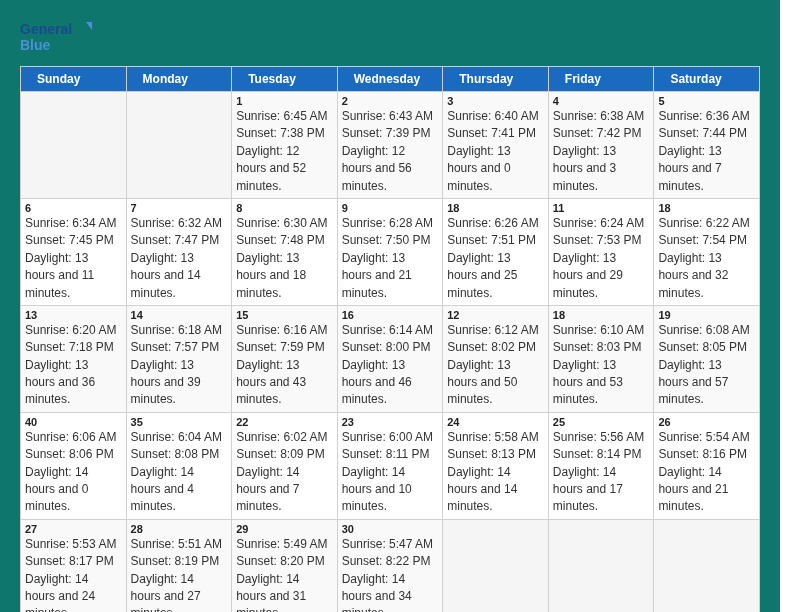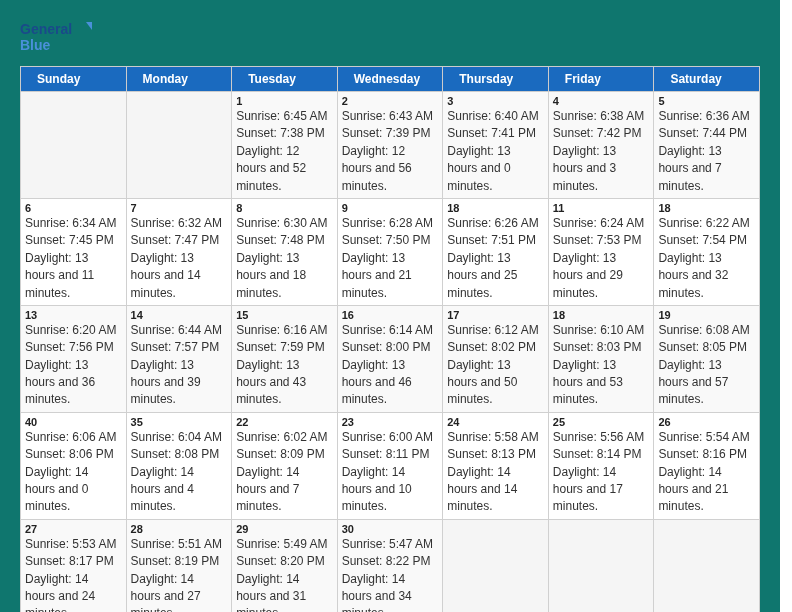--- a/index.html
+++ b/index.html
@@ -188,43 +188,43 @@
             <span class="day-num">18</span>
             <div class="day-info">Sunrise: 6:22 AM
 Sunset: 7:54 PM
 Daylight: 13 hours and 32 minutes.</div>
           </td>
         </tr>
         <tr>
           <td>
             <span class="day-num">13</span>
             <div class="day-info">Sunrise: 6:20 AM
-Sunset: 7:56 PM
+Sunset: 7:18 PM
 Daylight: 13 hours and 36 minutes.</div>
           </td>
           <td>
             <span class="day-num">14</span>
-            <div class="day-info">Sunrise: 6:44 AM
+            <div class="day-info">Sunrise: 6:18 AM
 Sunset: 7:57 PM
 Daylight: 13 hours and 39 minutes.</div>
           </td>
           <td>
             <span class="day-num">15</span>
             <div class="day-info">Sunrise: 6:16 AM
 Sunset: 7:59 PM
 Daylight: 13 hours and 43 minutes.</div>
           </td>
           <td>
             <span class="day-num">16</span>
             <div class="day-info">Sunrise: 6:14 AM
 Sunset: 8:00 PM
 Daylight: 13 hours and 46 minutes.</div>
           </td>
           <td>
-            <span class="day-num">17</span>
+            <span class="day-num">12</span>
             <div class="day-info">Sunrise: 6:12 AM
 Sunset: 8:02 PM
 Daylight: 13 hours and 50 minutes.</div>
           </td>
           <td>
             <span class="day-num">18</span>
             <div class="day-info">Sunrise: 6:10 AM
 Sunset: 8:03 PM
 Daylight: 13 hours and 53 minutes.</div>
           </td>

